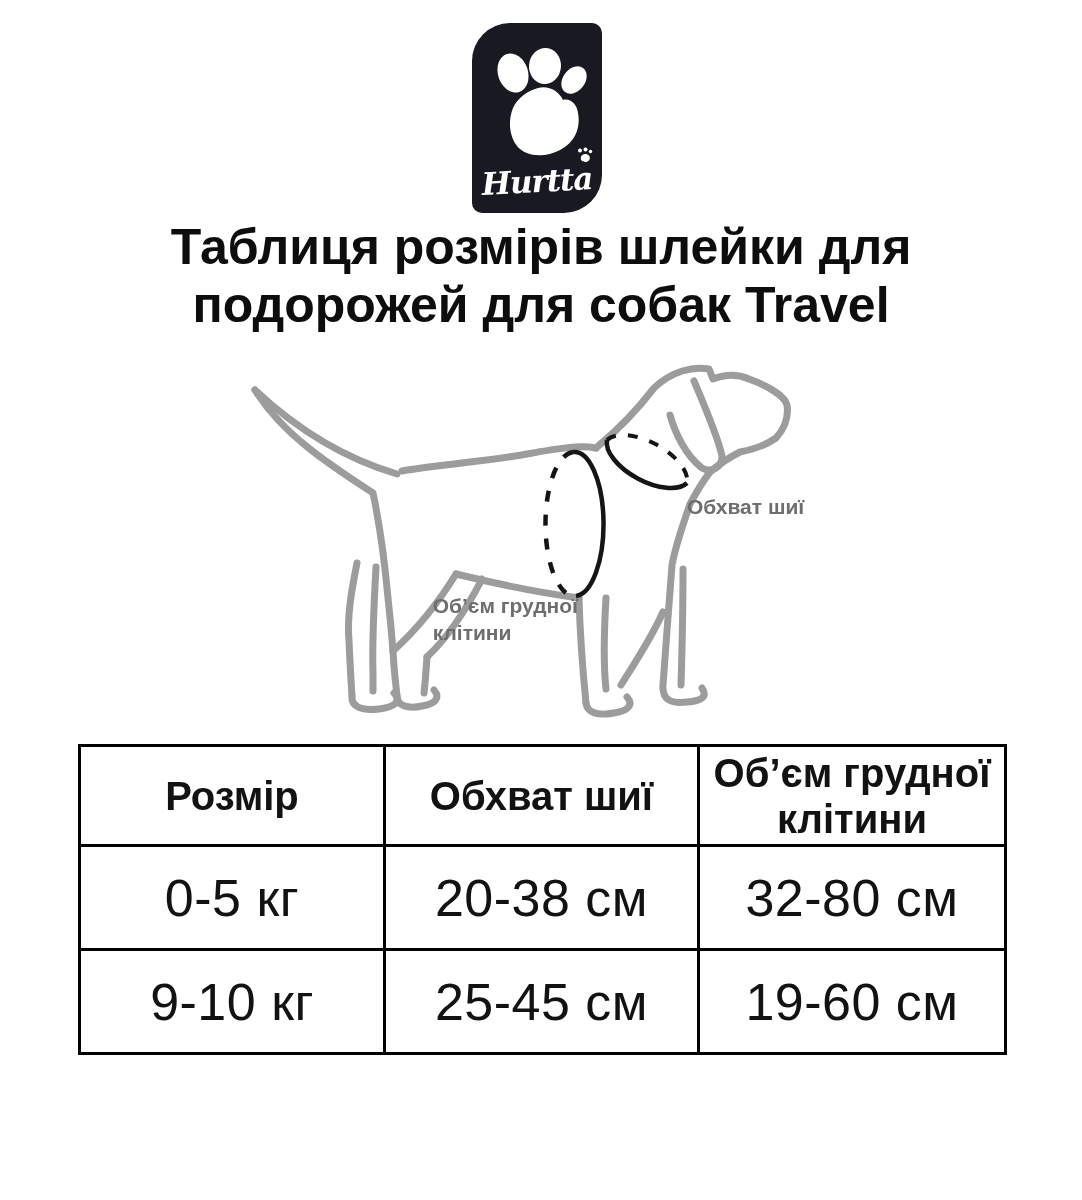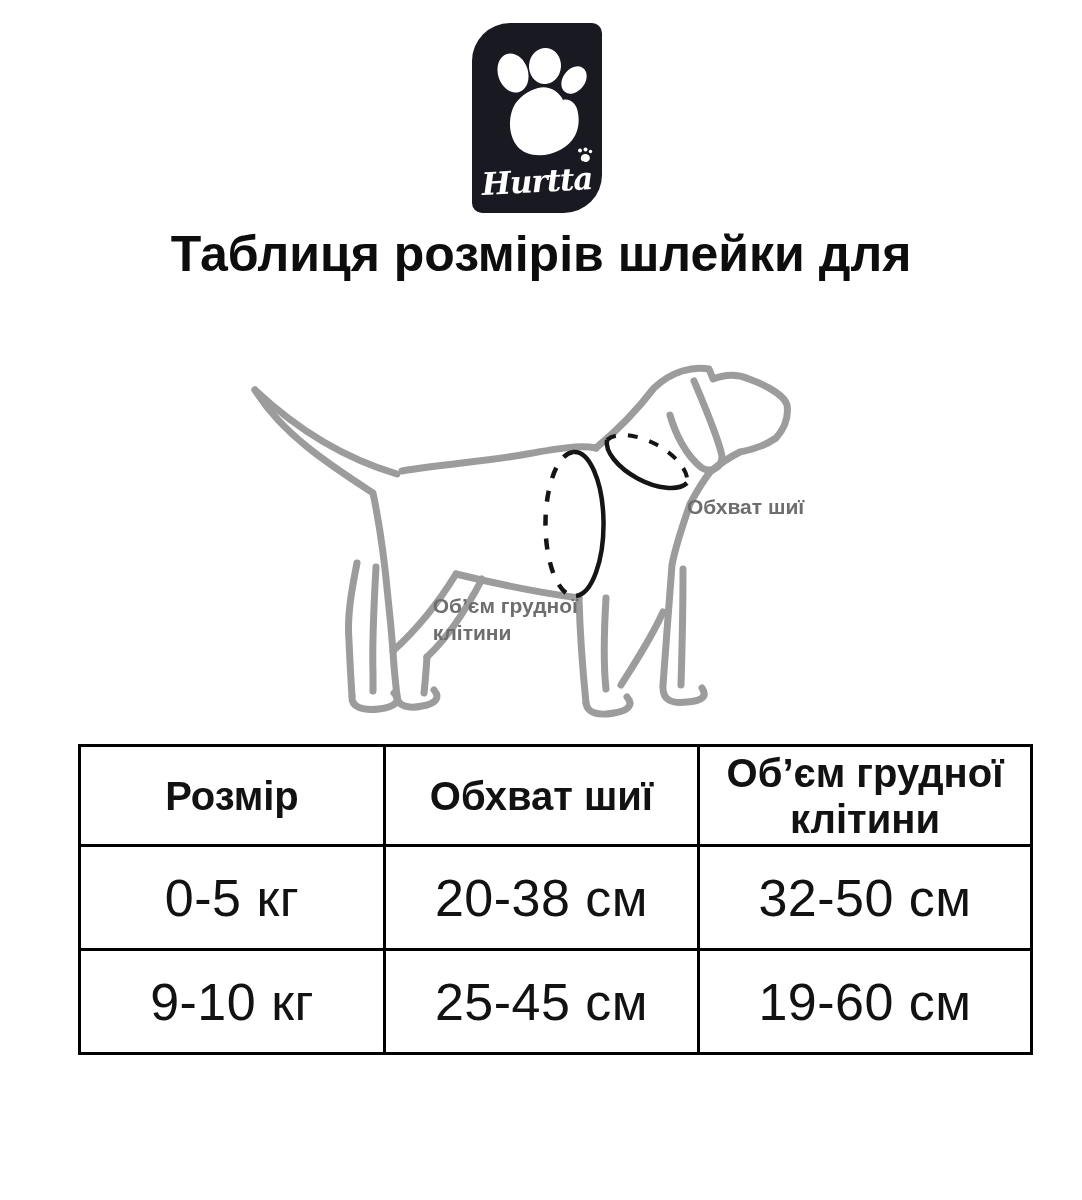--- a/index.html
+++ b/index.html
@@ -33,21 +33,21 @@
     font-size: 31px;
     letter-spacing: -1px;
     transform: rotate(-3deg);
     white-space: nowrap;
   }
   .mini-paw { position: absolute; right: 8px; bottom: 48px; }
 
   
   .title {
     position: absolute;
-    left: 0; top: 225px;
+    left: 0; top: 218px;
     width: 100%;
     text-align: center;
     font-weight: 700;
     font-size: 50px;
     line-height: 1.16;
     color: #0d0d0d;
     letter-spacing: 0px;
   }
 
   
@@ -86,21 +86,21 @@
   }
   .size-table td {
     height: 104px;
     font-weight: 400;
     font-size: 52px;
     letter-spacing: 0.5px;
     text-align: center;
   }
   .col-1 { width: 305px; }
   .col-2 { width: 314px; }
-  .col-3 { width: 333px; }
+  .col-3 { width: 307px; }
   .hdr3 { display: inline-block; max-width: 300px; }
 </style>
 </head>
 <body>
 
 <div class="page">
 
   <div class="logo">
     <svg class="paw" width="130" height="135" viewBox="0 0 130 135">
       <g fill="#ffffff">
@@ -116,20 +116,21 @@
         <circle cx="4" cy="3.5" r="2"></circle>
         <circle cx="9.5" cy="2.5" r="2"></circle>
         <circle cx="14.5" cy="4.5" r="1.7"></circle>
         <path d="M8.5,7 C11,6.5 13.5,8 13.8,10.5 C14.1,13 12,15 9.3,15 C6.6,15 4.6,13.2 4.8,10.8 C5,8.8 6.5,7.4 8.5,7 Z"></path>
       </g>
     </svg>
   </div>
 
   <div class="title">
     <div>Таблиця розмірів шлейки для</div>
+    <div>подорожей для собак Travel</div>
   </div>
 
   <div class="diagram">
     <svg width="600" height="400" viewBox="0 0 600 400">
 
       <g stroke="#9c9c9c" stroke-width="7" fill="none" stroke-linecap="round" stroke-linejoin="round">
 
         <path d="M20,35 C48,80 95,110 138,138 C146,176 150,210 153,243 C156,270 157,283 158,296 C159,316 161,331 162,341"></path>
 
         <path d="M20,35 C70,82 118,106 162,119"></path>
@@ -185,21 +186,21 @@
         <tr>
           <th class="col-1">Розмір</th>
           <th class="col-2">Обхват шиї</th>
           <th class="col-3"><span class="hdr3">Об’єм грудної клітини</span></th>
         </tr>
       </thead>
       <tbody>
         <tr>
           <td>0-5 кг</td>
           <td>20-38 см</td>
-          <td>32-50 см</td>
+          <td>32-80 см</td>
         </tr>
         <tr>
           <td>9-10 кг</td>
           <td>25-45 см</td>
           <td>19-60 см</td>
         </tr>
       </tbody>
     </table>
   </div>
 

